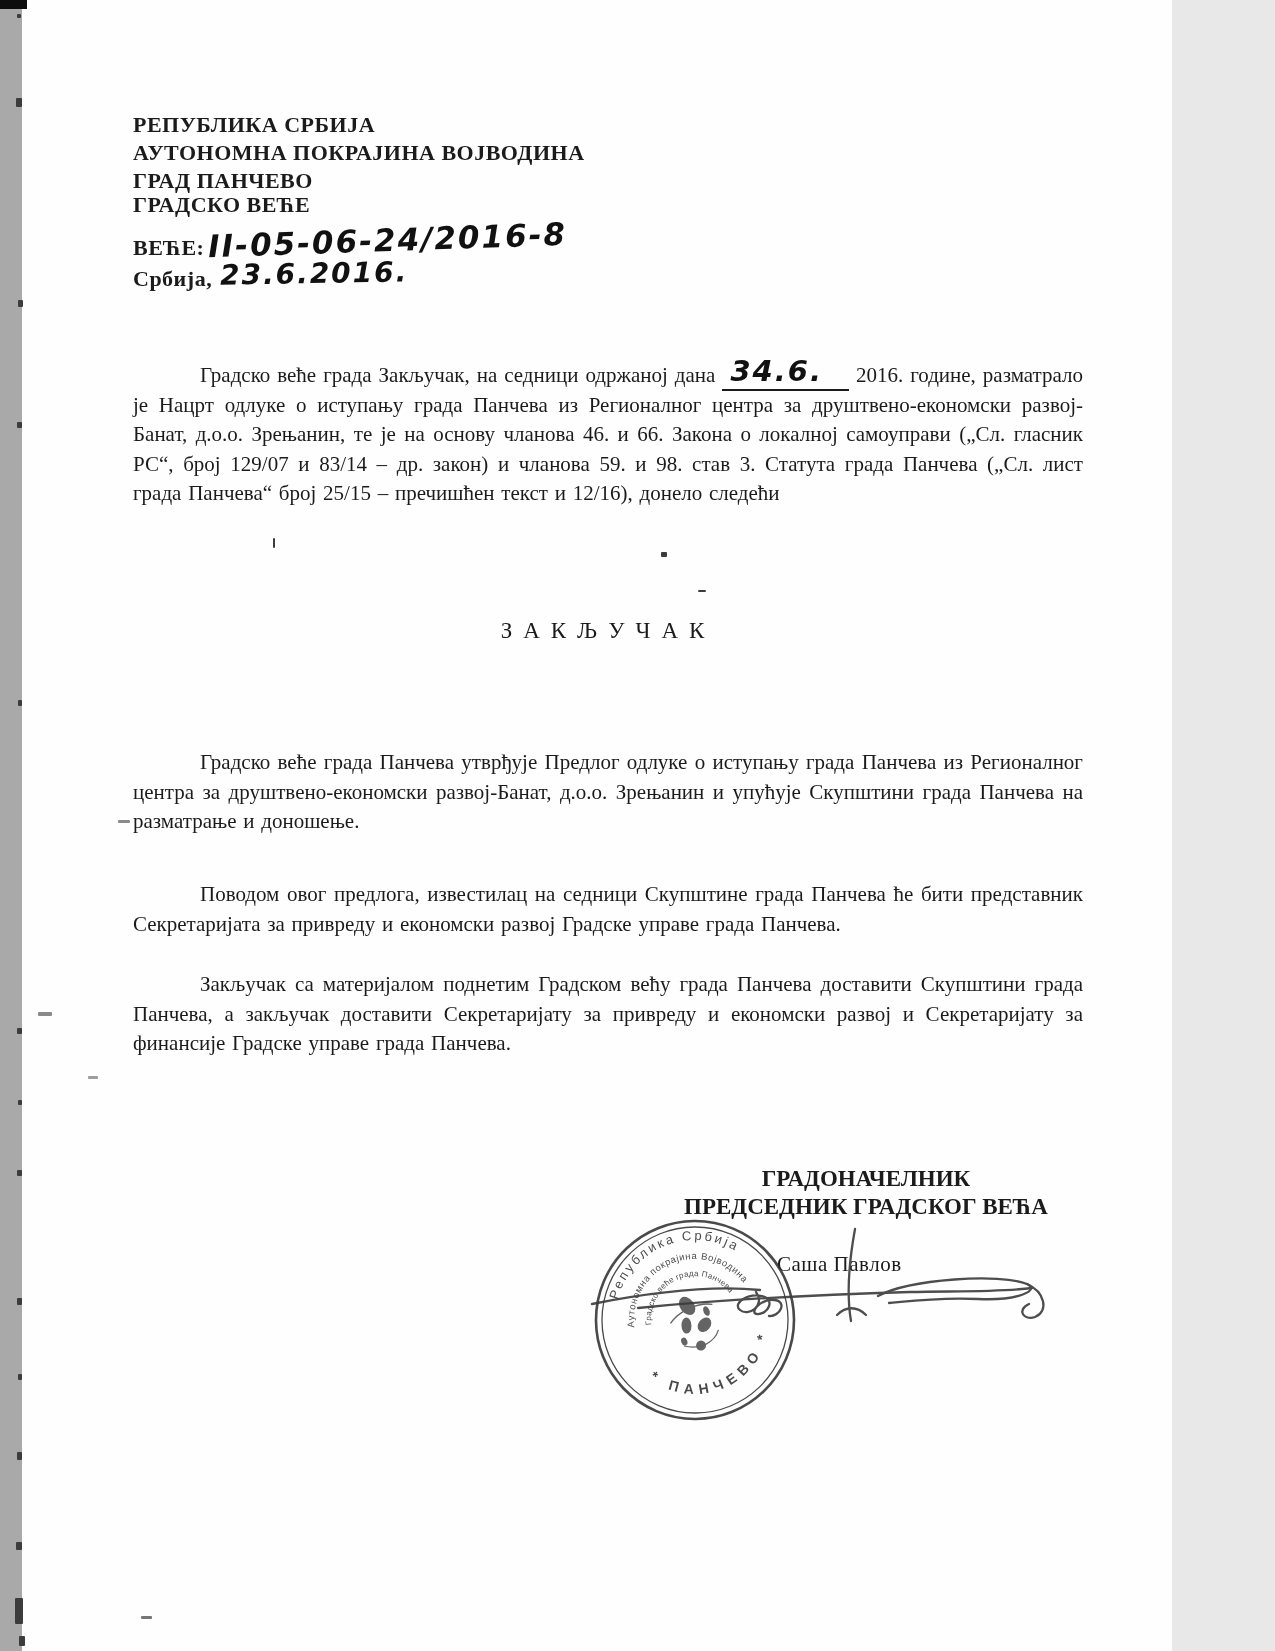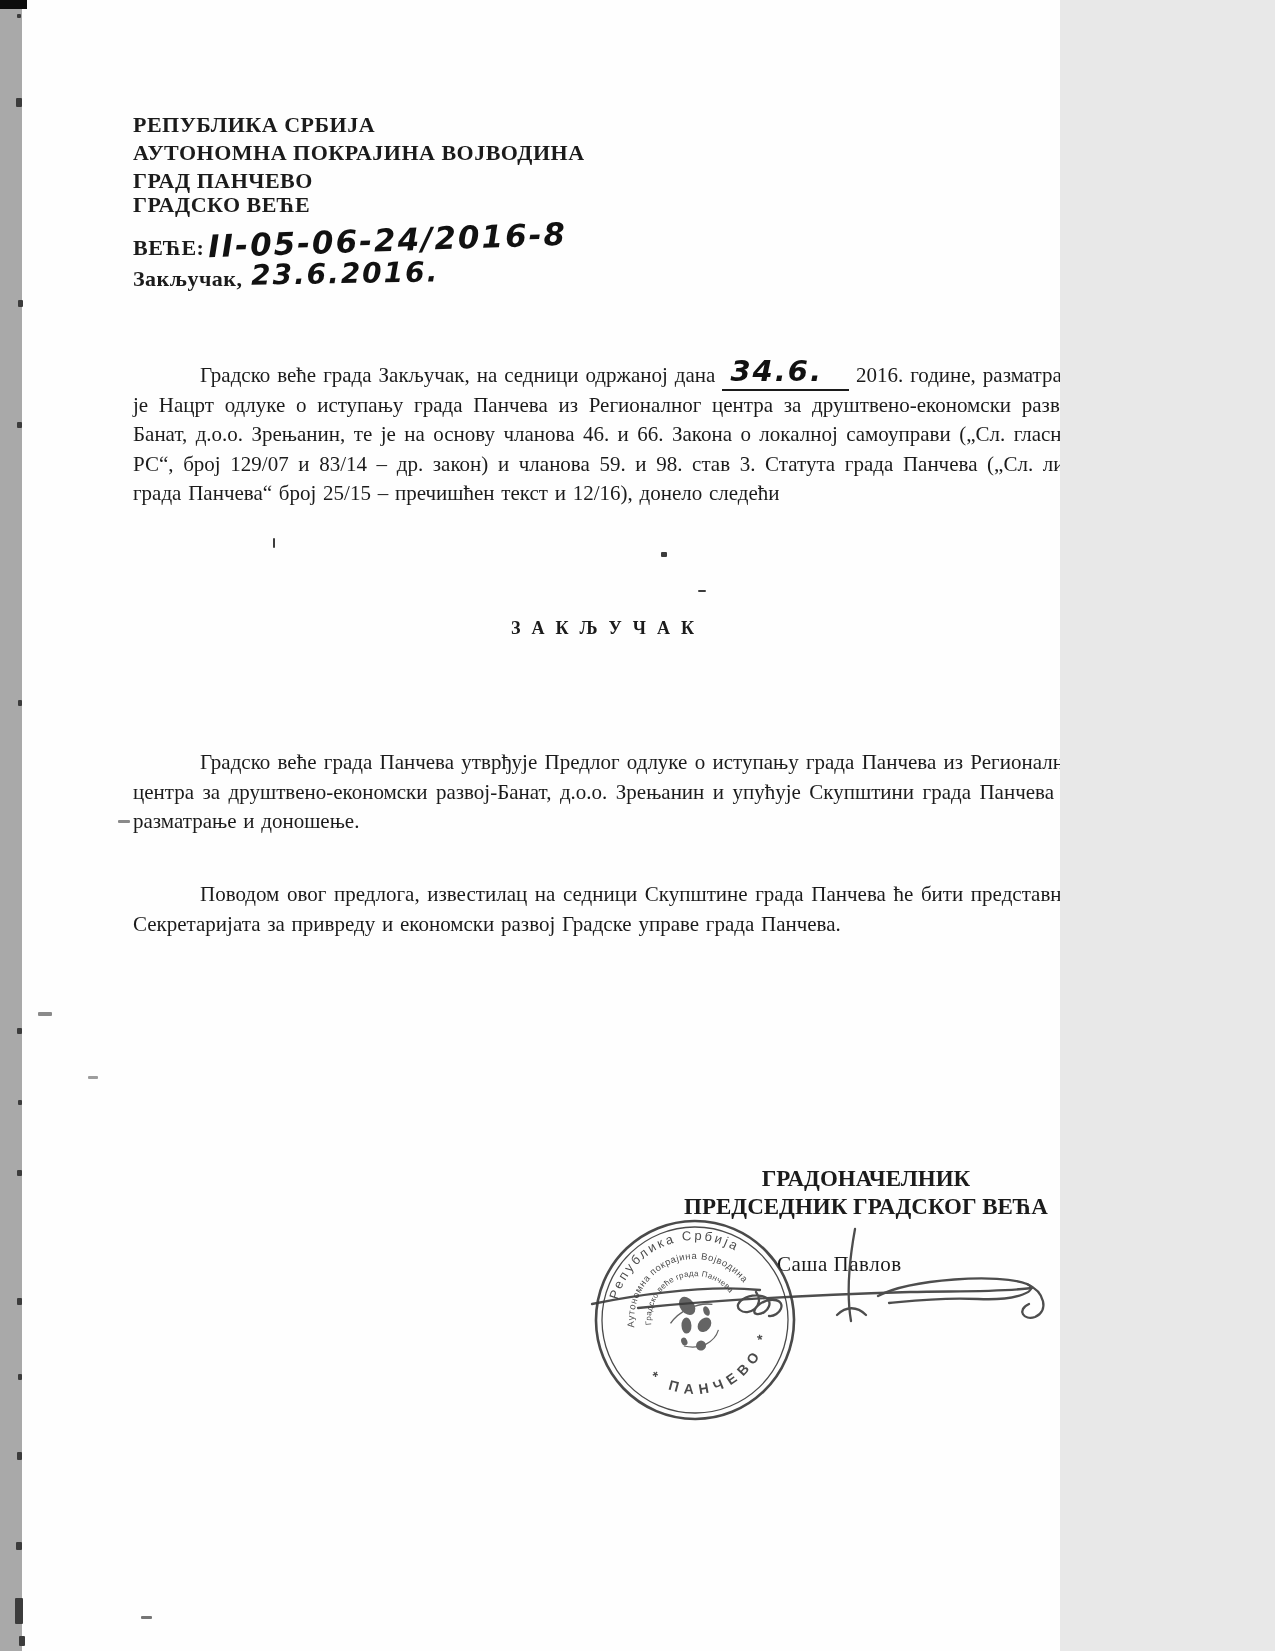--- a/index.html
+++ b/index.html
@@ -1,18 +1,18 @@
 <!DOCTYPE html>
 <html><head>
 <meta charset="utf-8">
 <style>
   html,body{margin:0;padding:0;background:#e8e8e8;}
   .page{
     position:relative;
-    width:1060px;height:1651px;
+    width:1172px;height:1651px;
     background:#fefefe;
     overflow:hidden;
     font-family:"Liberation Serif", serif;
     color:#1b1b1b;
   }
   
   .edge{position:absolute;top:0;height:100%;background:#a9a9a9;}
   .edge.left{left:0;width:22px;}
   .edge.right{left:1259px;width:16px;}
   .blackbar{position:absolute;background:#0d0d0d;}
@@ -47,21 +47,21 @@
   }
   .hand-date{
     font-size:29px;line-height:29px;
     border-bottom:2px solid #1b1b1b;
     padding:0 26px 1px 8px;
     display:inline;position:relative;top:-1px;
   }
   .heading{
     position:absolute;left:133px;width:950px;
     text-align:center;
-    font-size:18px;font-weight:bold;letter-spacing:11px;
+    font-size:23px;font-weight:normal;letter-spacing:11px;
   }
 
   
   .sig-title{
     position:absolute;left:656px;width:420px;text-align:center;
     font-size:23px;font-weight:bold;white-space:nowrap;
   }
   .sig-name{
     position:absolute;left:777px;top:1252px;
     font-size:21px;font-weight:normal;letter-spacing:.5px;
@@ -120,33 +120,34 @@
 
   <div class="lh-line" style="top:112px;">РЕПУБЛИКА СРБИЈА</div>
   <div class="lh-line" style="top:140px;">АУТОНОМНА ПОКРАЈИНА ВОЈВОДИНА</div>
   <div class="lh-line" style="top:168px;">ГРАД ПАНЧЕВО</div>
   <div class="lh-line" style="top:192px;">ГРАДСКО ВЕЋЕ</div>
 
   <div class="lh-line" style="top:226px;">
     <span>ВЕЋЕ:</span><span class="hand lh-num-val">II-05-06-24/2016-8</span>
   </div>
   <div class="lh-line" style="top:260px;">
-    <span>Закључак,</span><span class="hand lh-date-val">23.6.2016.</span>
+    <span>Србија,</span><span class="hand lh-date-val">23.6.2016.</span>
   </div>
 
   <div class="para" style="top:358px;">
     <span>Градско веће града Закључак, на седници одржаној дана</span>
     <span class="hand hand-date">34.6.</span>
     <span>2016. године, разматрало је Нацрт одлуке о иступању града Панчева из Регионалног центра за друштвено-економски развој-Банат, д.о.о. Зрењанин, те је на основу чланова 46. и 66. Закона о локалној самоуправи („Сл. гласник РС“, број 129/07 и 83/14 – др. закон) и чланова 59. и 98. став 3. Статута града Панчева („Сл. лист града Панчева“ број 25/15 – пречишћен текст и 12/16), донело следећи</span>
   </div>
 
   <div class="heading" style="top:618px;">ЗАКЉУЧАК</div>
 
   <div class="para" style="top:748px;">Градско веће града Панчева утврђује Предлог одлуке о иступању града Панчева из Регионалног центра за друштвено-економски развој-Банат, д.о.о. Зрењанин и упућује Скупштини града Панчева на разматрање и доношење.</div>
   <div class="para" style="top:880px;">Поводом овог предлога, известилац на седници Скупштине града Панчева ће бити представник Секретаријата за привреду и економски развој Градске управе града Панчева.</div>
+  <div class="para" style="top:970px;">Закључак са материјалом поднетим Градском већу града Панчева доставити Скупштини града Панчева, а закључак доставити Секретаријату за привреду и економски развој и Секретаријату за финансије Градске управе града Панчева.</div>
 
   <div class="sig-title" style="top:1194px;">ПРЕДСЕДНИК ГРАДСКОГ ВЕЋА</div>
   <div class="sig-title" style="top:1166px;">ГРАДОНАЧЕЛНИК</div>
   <div class="sig-name">Саша Павлов</div>
 
   <svg class="stamp-svg" width="268" height="268" viewBox="-134 -134 268 268">
     <g transform="rotate(-22)" opacity="0.85" fill="#2b2b2b" font-family="Liberation Sans, sans-serif">
       <defs>
         <path id="arcTop80" d="M -80 0 A 80 80 0 0 1 80 0"></path>
         <path id="arcTop61" d="M -61 0 A 61 61 0 0 1 61 0"></path>

